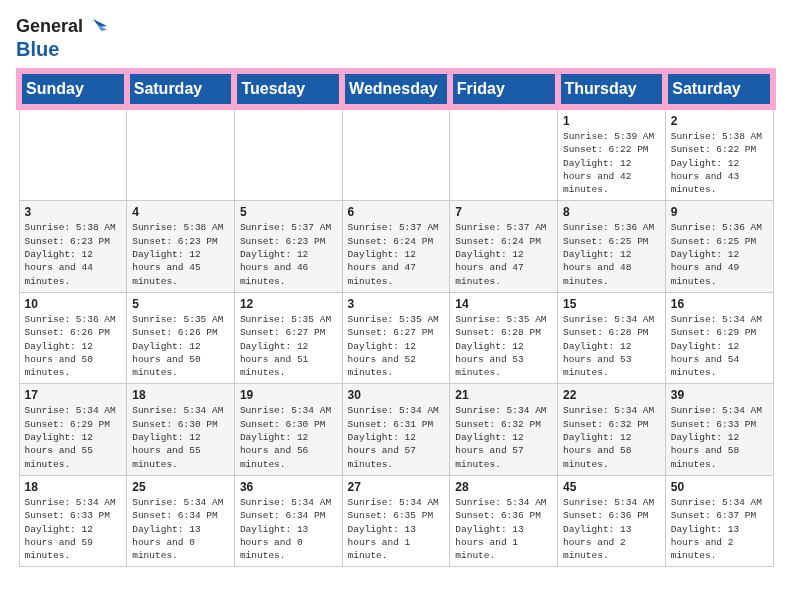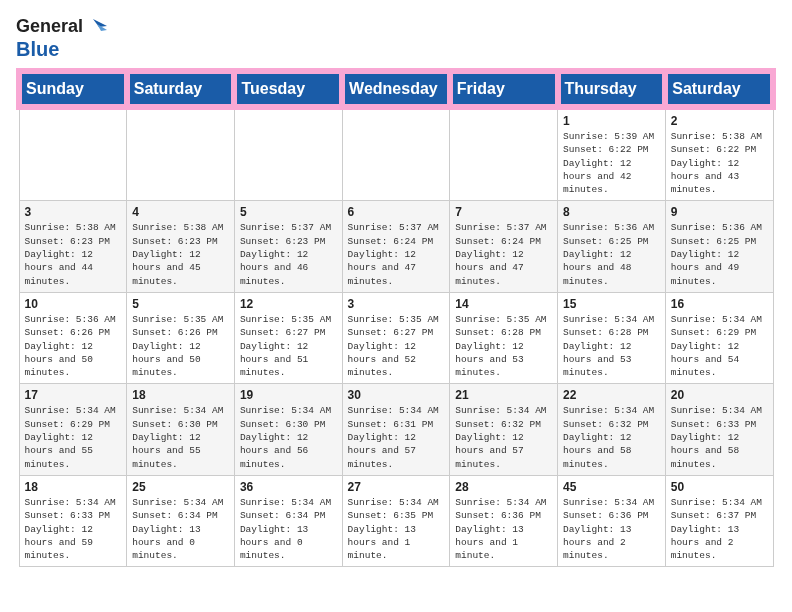--- a/index.html
+++ b/index.html
@@ -205,21 +205,21 @@
         </td>
         <td>
           <span class="day-number">21</span>
           <div class="day-info">Sunrise: 5:34 AM<br>Sunset: 6:32 PM<br>Daylight: 12 hours and 57 minutes.</div>
         </td>
         <td>
           <span class="day-number">22</span>
           <div class="day-info">Sunrise: 5:34 AM<br>Sunset: 6:32 PM<br>Daylight: 12 hours and 58 minutes.</div>
         </td>
         <td>
-          <span class="day-number">20</span>
+          <span class="day-number">39</span>
           <div class="day-info">Sunrise: 5:34 AM<br>Sunset: 6:33 PM<br>Daylight: 12 hours and 58 minutes.</div>
         </td>
       </tr>
       <tr>
         <td>
           <span class="day-number">18</span>
           <div class="day-info">Sunrise: 5:34 AM<br>Sunset: 6:33 PM<br>Daylight: 12 hours and 59 minutes.</div>
         </td>
         <td>
           <span class="day-number">25</span>

